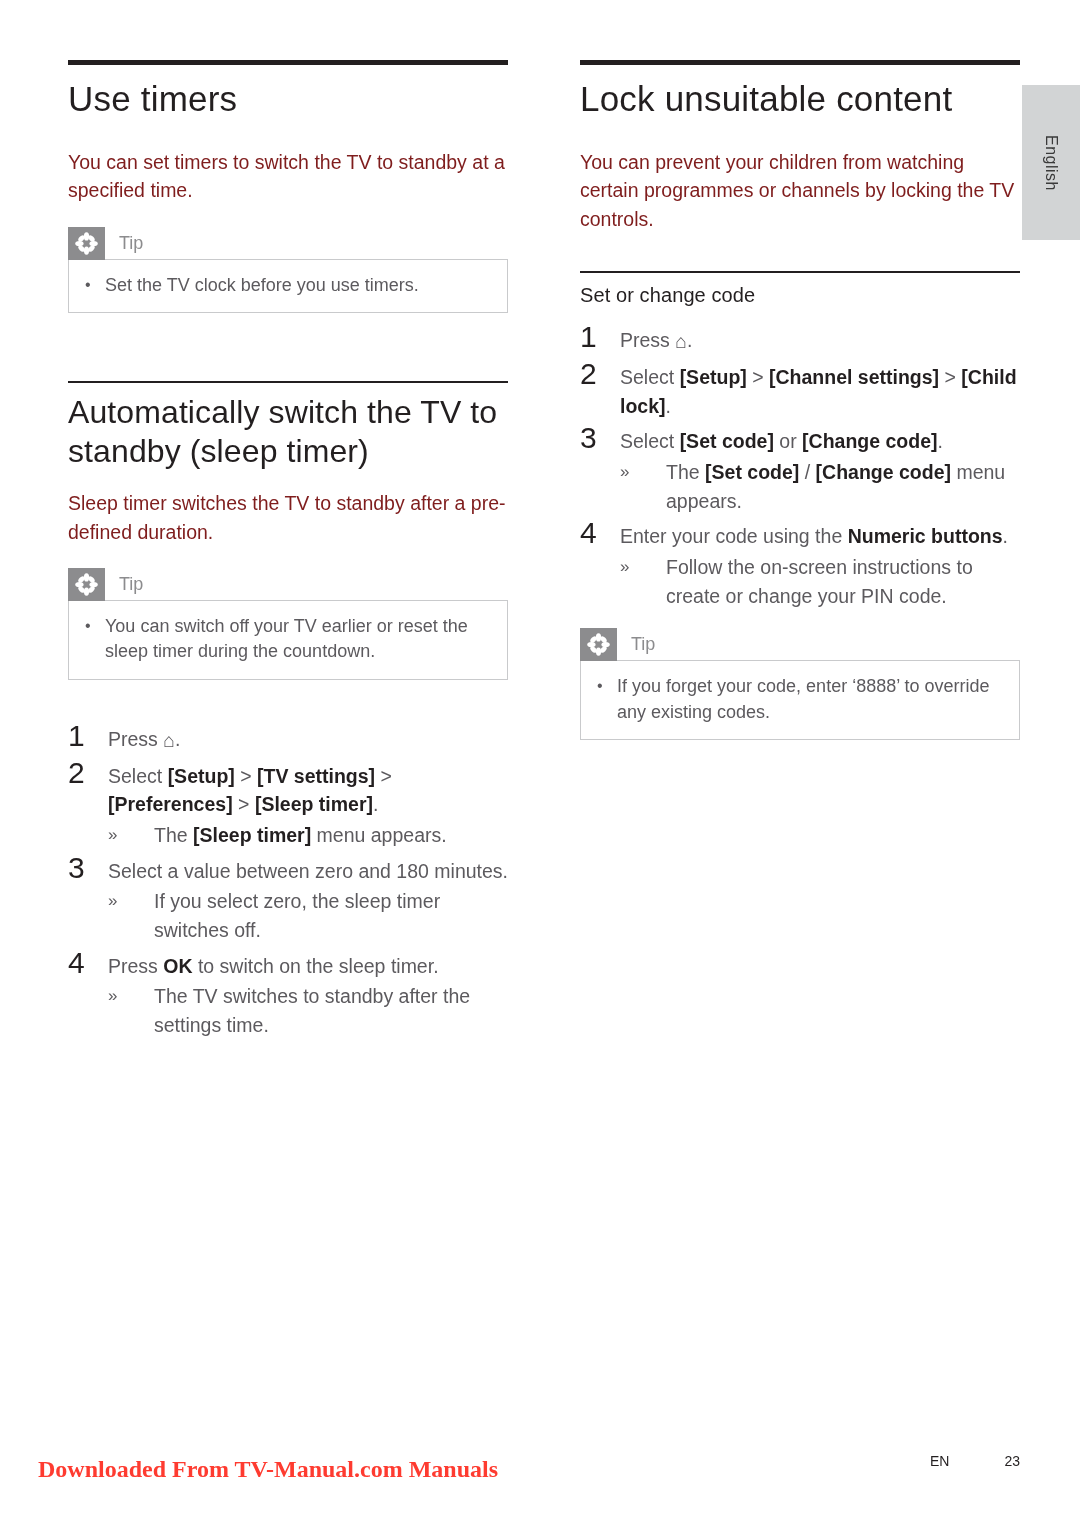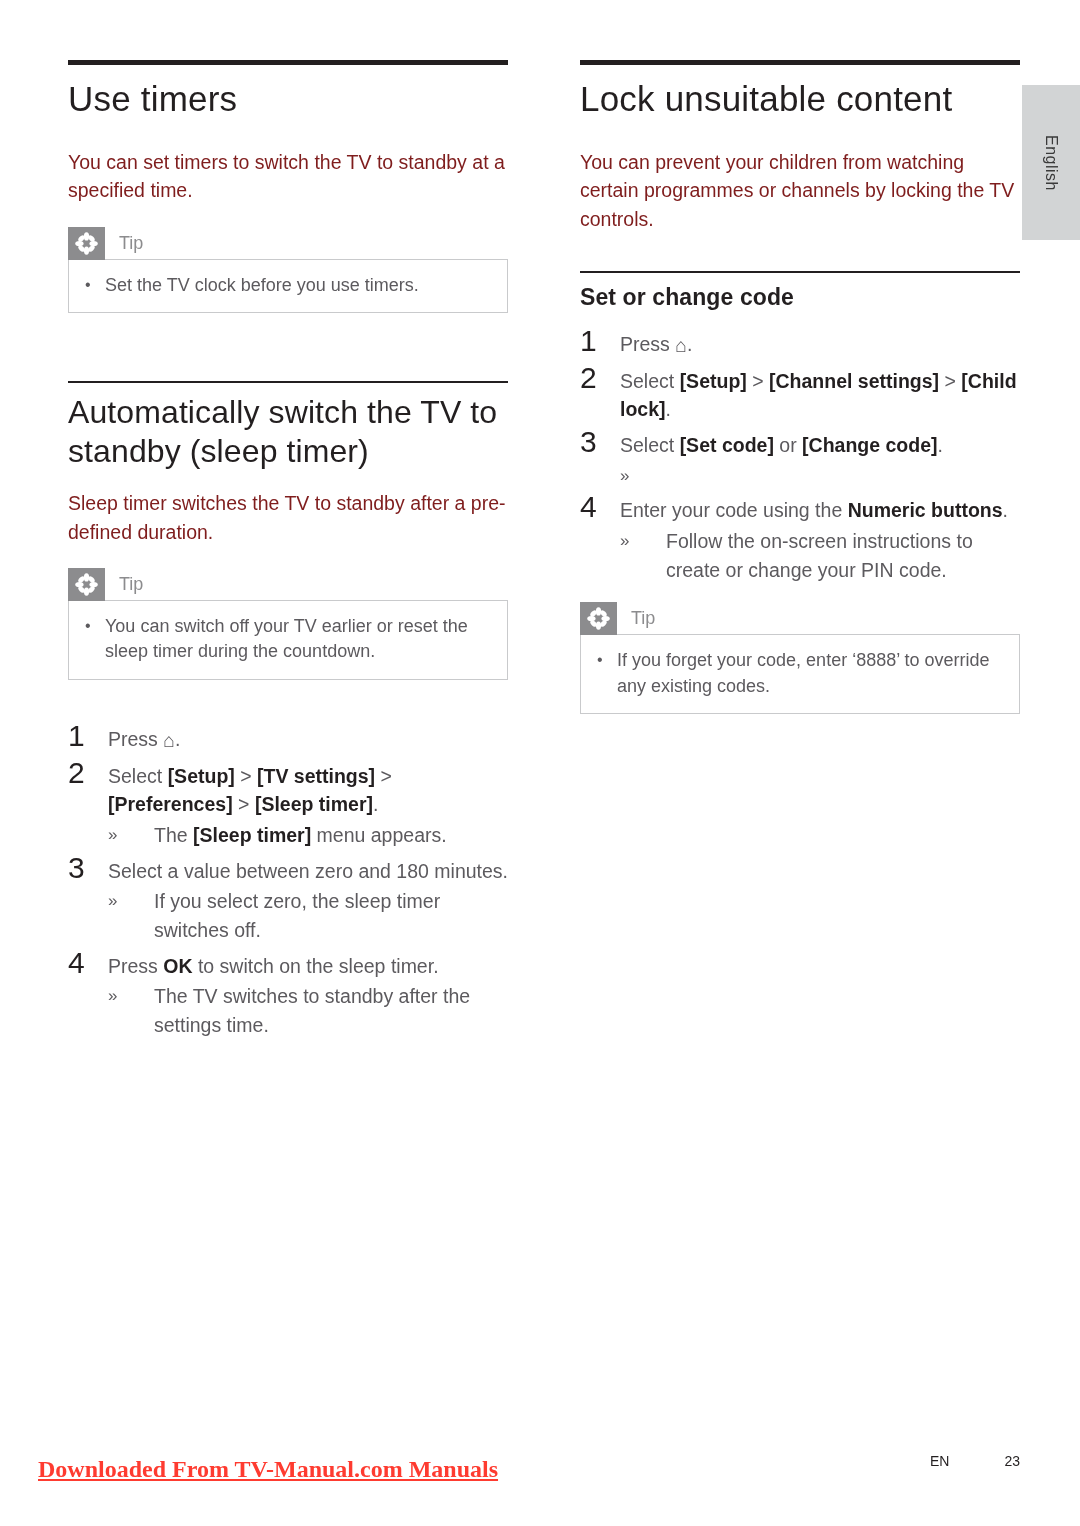--- a/index.html
+++ b/index.html
@@ -70,22 +70,22 @@
   h2.section {
     margin: 0 0 18px 0;
     font-size: 32px;
     font-weight: normal;
     color: #231f20;
     line-height: 1.22;
     letter-spacing: 0.1px;
   }
   h3.subsection {
     margin: 0 0 14px 0;
-    font-size: 23px;
-    font-weight: bold;
+    font-size: 20px;
+    font-weight: normal;
     color: #231f20;
     line-height: 1.22;
     letter-spacing: 0.1px;
   }
 
   p.body {
     margin: 0 0 22px 0;
     font-size: 19.5px;
     line-height: 1.45;
     color: #7f1d1d;
@@ -194,21 +194,20 @@
 
   
   .watermark {
     position: absolute;
     left: 38px;
     top: 1456px;
     font-family: "Liberation Serif", serif;
     font-size: 24px;
     font-weight: bold;
     color: #fe3b30;
-    text-decoration: underline;
     white-space: nowrap;
   }
   .page-marker {
     position: absolute;
     top: 1453px;
     left: 930px;
     width: 90px;
     display: flex;
     justify-content: space-between;
     font-size: 14px;
@@ -345,20 +344,21 @@
         <div class="step">
           <div class="step-num">2</div>
           <div class="step-text">Select <b>[Setup]</b> &gt; <b>[Channel settings]</b> &gt; <b>[Child lock]</b>.</div>
         </div>
         <div class="step">
           <div class="step-num">3</div>
           <div class="step-text">Select <b>[Set code]</b> or <b>[Change code]</b>.</div>
         </div>
         <div class="substep">
           <div class="sub-mark">»</div>
+          <div class="sub-text">The <b>[Set code]</b> / <b>[Change code]</b> menu appears.</div>
         </div>
         <div class="step">
           <div class="step-num">4</div>
           <div class="step-text">Enter your code using the <b>Numeric buttons</b>.</div>
         </div>
         <div class="substep">
           <div class="sub-mark">»</div>
           <div class="sub-text">Follow the on-screen instructions to create or change your PIN code.</div>
         </div>
       </div>

